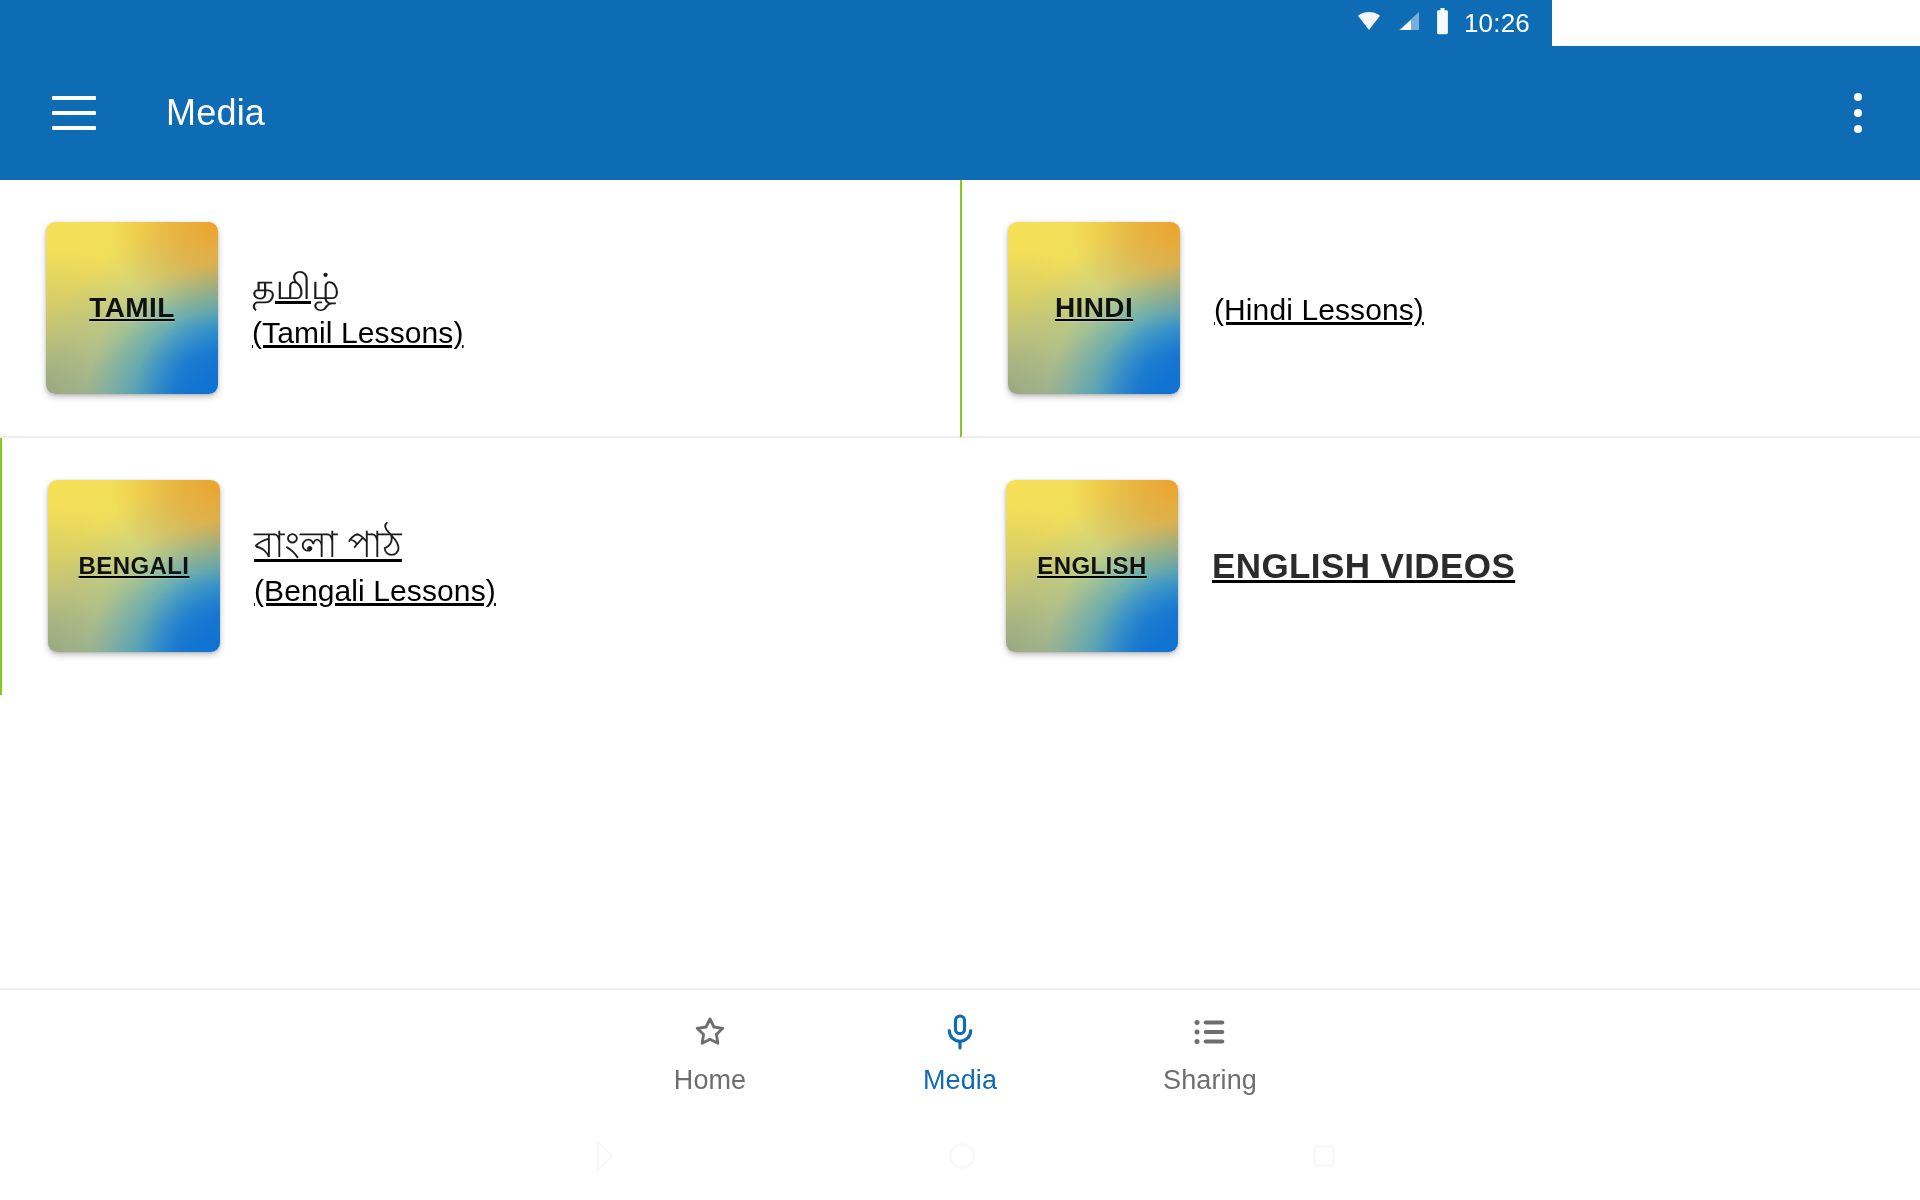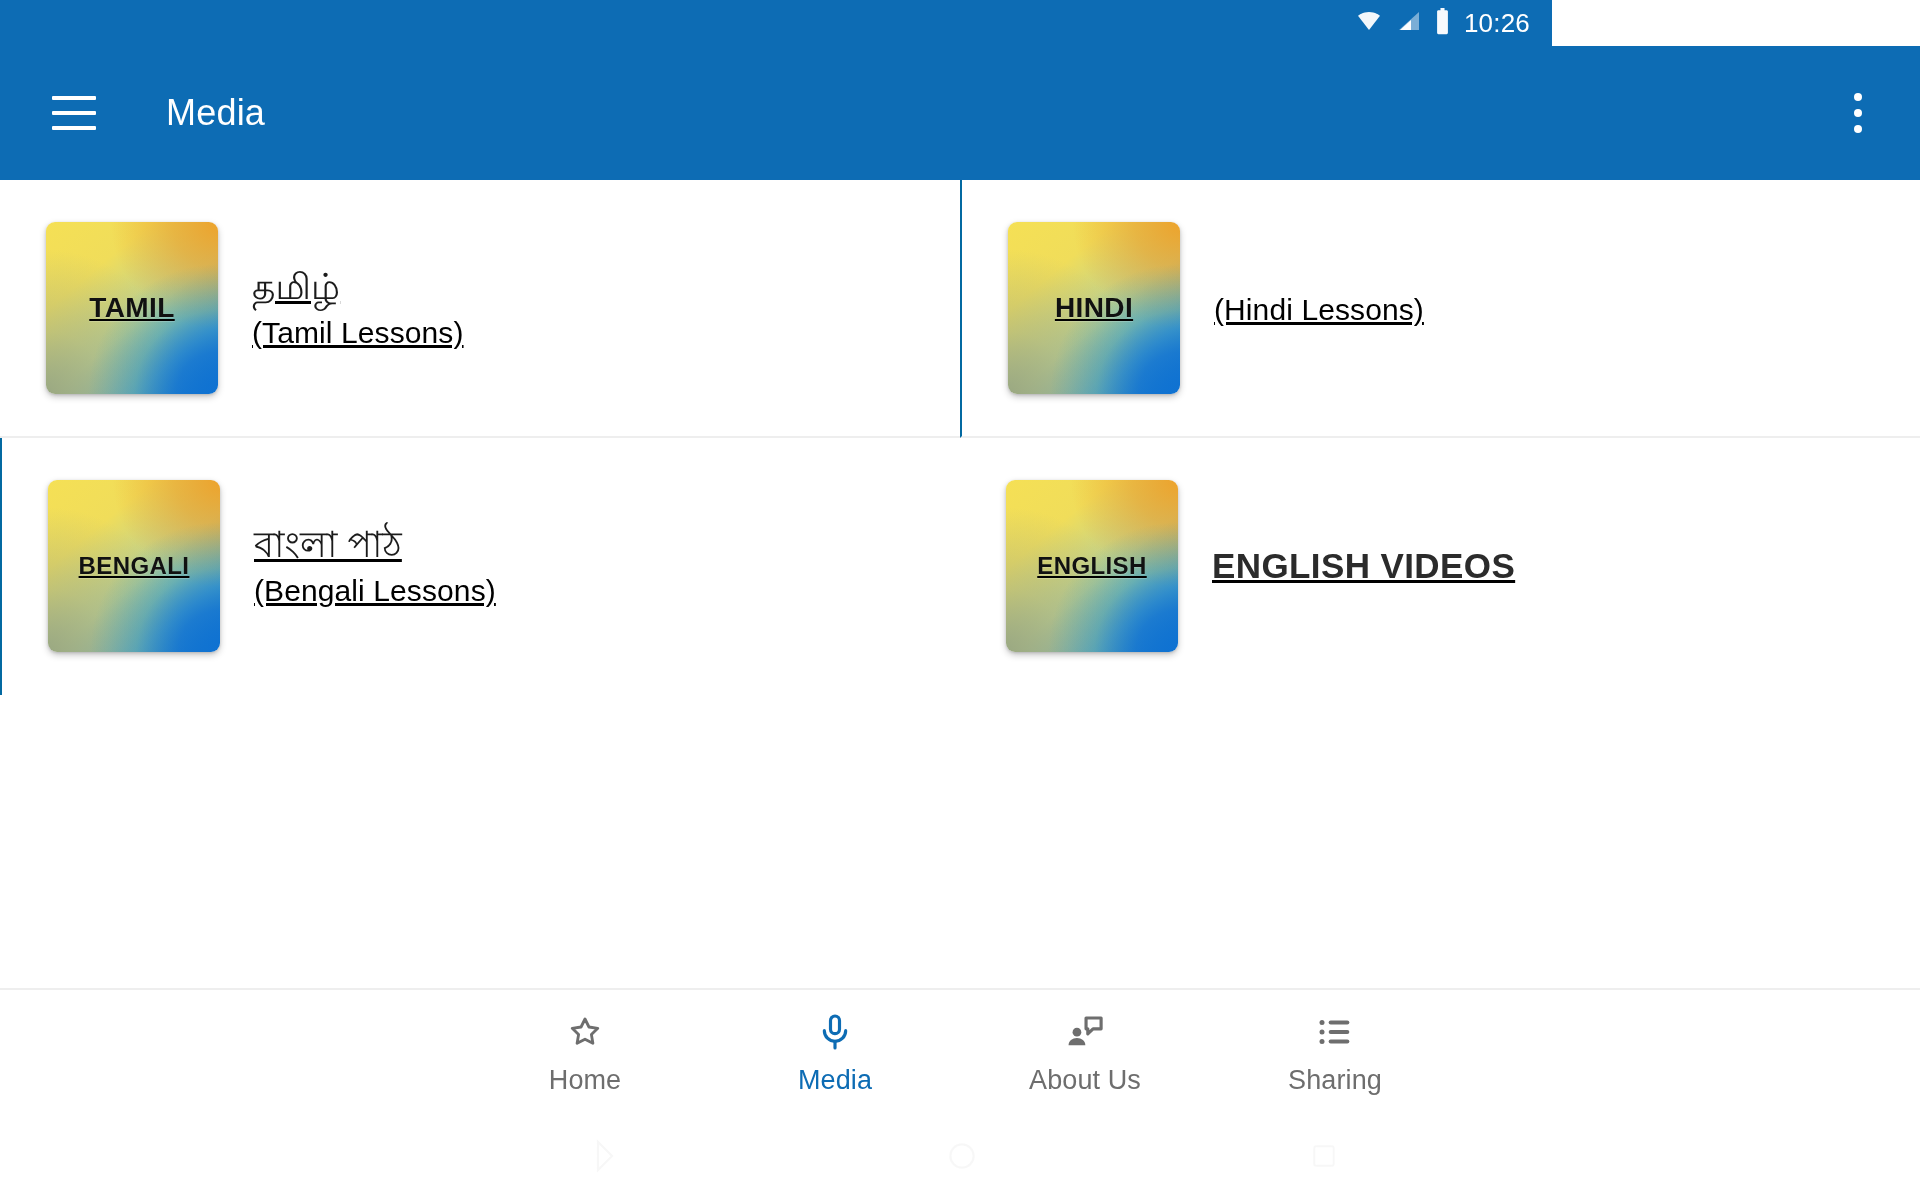--- a/index.html
+++ b/index.html
@@ -59,21 +59,21 @@
     grid-template-rows:1fr 1fr;
   }
   .grid-cell {
     position:relative;
     display:flex; align-items:center;
     padding-left:46px;
     background:#ffffff;
     cursor:pointer;
     text-decoration:underline;
   }
-  .grid-cell.col-right { border-left:2px solid #0369a1; }
+  .grid-cell.col-right { border-left:2px solid #84cc16; }
   .grid-cell.row-top   { border-bottom:2px solid #eeeeee; }
 
   .tile {
     width:172px; height:172px;
     border-radius:9px;
     flex:0 0 auto;
     position:relative;
     display:flex; align-items:center; justify-content:center;
     background:
       radial-gradient(135% 135% at 100% 100%, #0f72d2 0%, rgba(15,114,210,0.78) 18%, rgba(36,150,190,0.35) 36%, rgba(90,170,150,0.0) 56%),
@@ -223,30 +223,20 @@
     <span class="nav-icon">
       <svg width="40" height="40" viewBox="0 0 24 24">
         <rect x="9.3" y="2.4" width="5.4" height="10.6" rx="2.7" fill="none" stroke="#0d6cb4" stroke-width="1.9"></rect>
         <path fill="none" stroke="#0d6cb4" stroke-width="1.9" stroke-linecap="round" d="M5.6 11.2a6.4 6.4 0 0 0 12.8 0"></path>
         <line x1="12" y1="17.6" x2="12" y2="21.6" stroke="#0d6cb4" stroke-width="1.9" stroke-linecap="round"></line>
       </svg>
     </span>
     <span class="nav-label">Media</span>
   </div>
 
-  <div class="nav-item">
-    <span class="nav-icon">
-      <svg width="42" height="42" viewBox="0 0 24 24">
-        <circle cx="7.4" cy="12.1" r="2.5" fill="#6e6e6e"></circle>
-        <path fill="#6e6e6e" d="M2.6 19.6c0-2.6 2.15-4.2 4.8-4.2s4.8 1.6 4.8 4.2H2.6z"></path>
-        <path fill="none" stroke="#6e6e6e" stroke-width="1.8" stroke-linejoin="round" d="M12.6 4h8.6v6.2h-4.6l-3 2.9V10.2h-1V4z"></path>
-      </svg>
-    </span>
-    <span class="nav-label">About Us</span>
-  </div>
 
   <div class="nav-item">
     <span class="nav-icon">
       <svg width="40" height="40" viewBox="0 0 24 24">
         <circle cx="4.2" cy="6.3" r="1.5" fill="#6e6e6e"></circle>
         <circle cx="4.2" cy="12" r="1.5" fill="#6e6e6e"></circle>
         <circle cx="4.2" cy="17.7" r="1.5" fill="#6e6e6e"></circle>
         <rect x="8.2" y="5.1" width="12.4" height="2.4" rx="1.2" fill="#6e6e6e"></rect>
         <rect x="8.2" y="10.8" width="12.4" height="2.4" rx="1.2" fill="#6e6e6e"></rect>
         <rect x="8.2" y="16.5" width="12.4" height="2.4" rx="1.2" fill="#6e6e6e"></rect>

